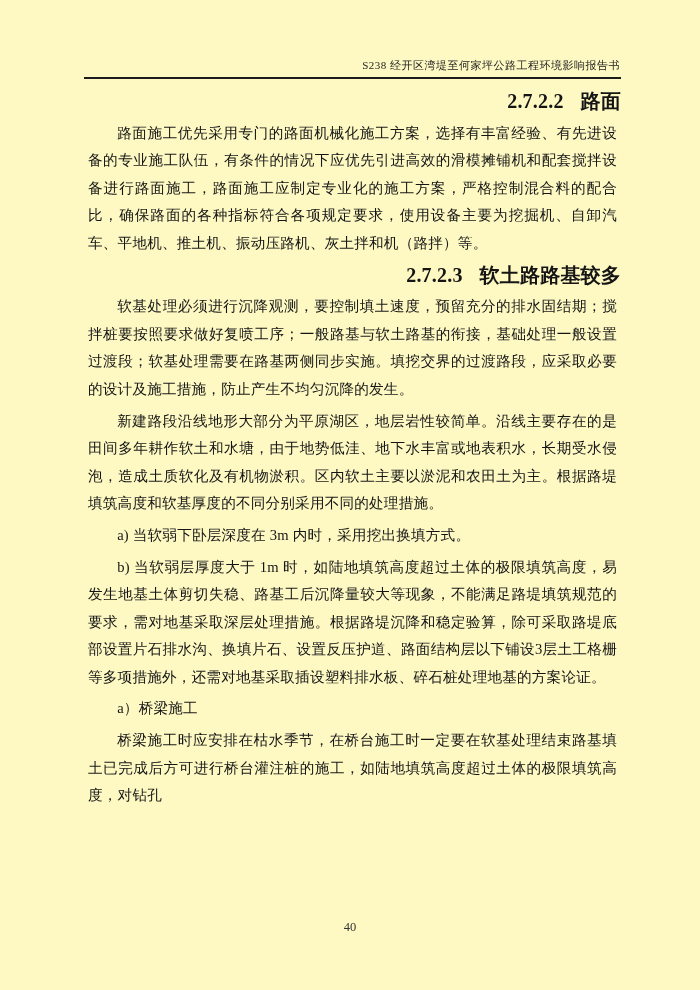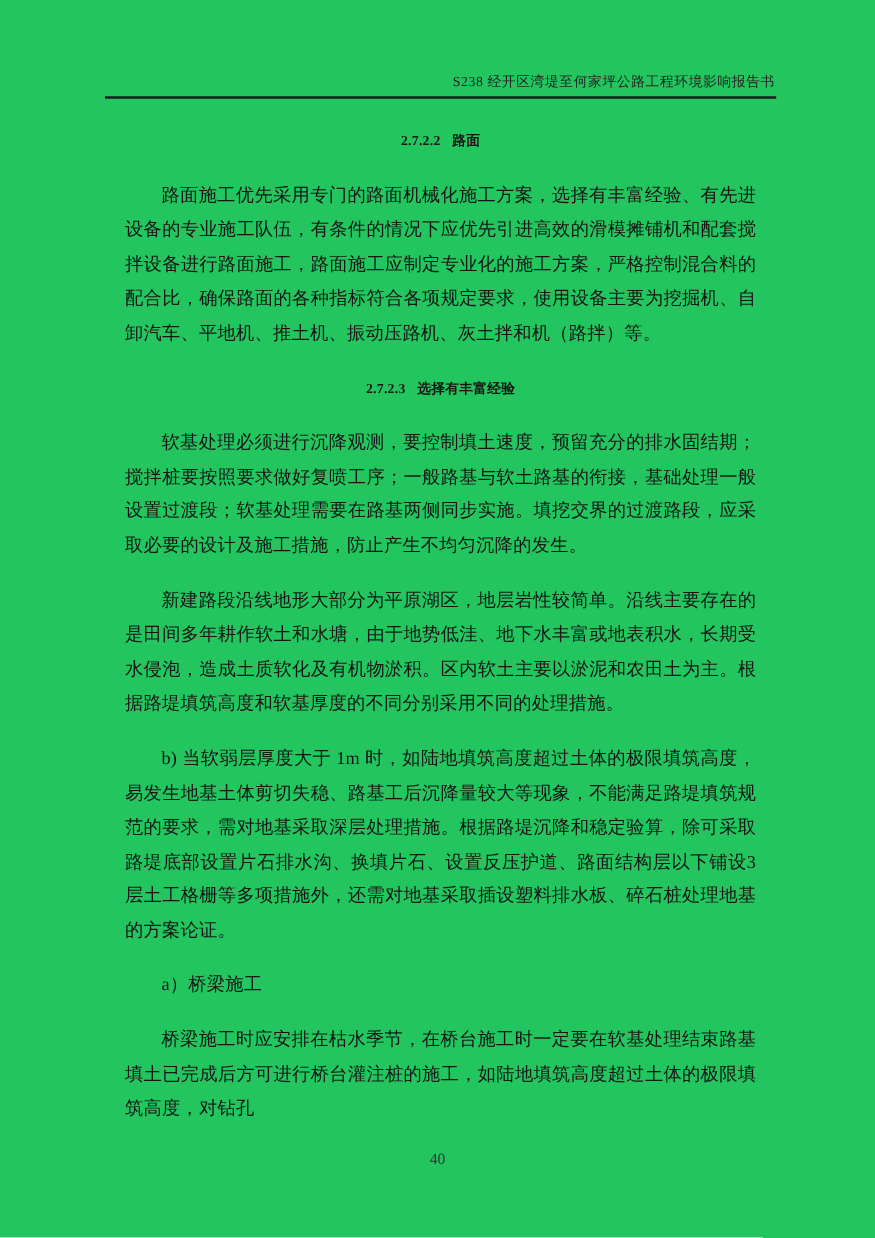--- a/index.html
+++ b/index.html
@@ -1,20 +1,20 @@
 <!DOCTYPE html>
 <html><head>
 <meta charset="utf-8">
 <style>
   html, body { margin: 0; padding: 0; background: #ffffff; }
   .page {
     position: relative;
     width: 700px;
     height: 990px;
-    background: #22c55e;
+    background: #fef9c3;
     font-family: "Liberation Serif", "DejaVu Serif", serif;
     color: #151515;
     overflow: hidden;
   }
   .header {
     position: absolute;
     top: 58px;
     left: 84px;
     width: 536px;
     text-align: right;
@@ -33,29 +33,29 @@
     position: absolute;
     top: 88px;
     left: 84px;
     width: 537px;
     font-size: 14.6px;
     line-height: 27.6px;
     text-align: justify;
     letter-spacing: 0.2px;
   }
   .content h3 {
-    margin: 12px;
-    font-size: 11px;
+    margin: 0;
+    font-size: 20px;
     line-height: 27.6px;
     font-weight: bold;
-    text-align: center;
+    text-align: right;
   }
   .content h3 .htitle { margin-left: 0.85em; }
   .content p {
-    margin: 16px;
+    margin: 4px;
     text-indent: 2em;
   }
   .footer {
     position: absolute;
     top: 920px;
     left: 0;
     width: 700px;
     text-align: center;
     font-size: 12.5px;
     color: #333;
@@ -70,24 +70,25 @@
     <span>S238 经开区湾堤至何家坪公路工程环境影响报告书</span>
   </div>
   <div class="header-rule"></div>
 
   <div class="content">
 
     <h3><span class="hnum">2.7.2.2</span><span class="htitle">路面</span></h3>
 
     <p>路面施工优先采用专门的路面机械化施工方案，选择有丰富经验、有先进设备的专业施工队伍，有条件的情况下应优先引进高效的滑模摊铺机和配套搅拌设备进行路面施工，路面施工应制定专业化的施工方案，严格控制混合料的配合比，确保路面的各种指标符合各项规定要求，使用设备主要为挖掘机、自卸汽车、平地机、推土机、振动压路机、灰土拌和机（路拌）等。</p>
 
-    <h3><span class="hnum">2.7.2.3</span><span class="htitle">选择有丰富经验</span></h3>
+    <h3><span class="hnum">2.7.2.3</span><span class="htitle">软土路路基较多</span></h3>
 
     <p>软基处理必须进行沉降观测，要控制填土速度，预留充分的排水固结期；搅拌桩要按照要求做好复喷工序；一般路基与软土路基的衔接，基础处理一般设置过渡段；软基处理需要在路基两侧同步实施。填挖交界的过渡路段，应采取必要的设计及施工措施，防止产生不均匀沉降的发生。</p>
     <p>新建路段沿线地形大部分为平原湖区，地层岩性较简单。沿线主要存在的是田间多年耕作软土和水塘，由于地势低洼、地下水丰富或地表积水，长期受水侵泡，造成土质软化及有机物淤积。区内软土主要以淤泥和农田土为主。根据路堤填筑高度和软基厚度的不同分别采用不同的处理措施。</p>
+    <p>a) 当软弱下卧层深度在 3m 内时，采用挖出换填方式。</p>
     <p>b) 当软弱层厚度大于 1m 时，如陆地填筑高度超过土体的极限填筑高度，易发生地基土体剪切失稳、路基工后沉降量较大等现象，不能满足路堤填筑规范的要求，需对地基采取深层处理措施。根据路堤沉降和稳定验算，除可采取路堤底部设置片石排水沟、换填片石、设置反压护道、路面结构层以下铺设3层土工格栅等多项措施外，还需对地基采取插设塑料排水板、碎石桩处理地基的方案论证。</p>
 
 
     <p>a）桥梁施工</p>
     <p>桥梁施工时应安排在枯水季节，在桥台施工时一定要在软基处理结束路基填土已完成后方可进行桥台灌注桩的施工，如陆地填筑高度超过土体的极限填筑高度，对钻孔</p>
 
   </div>
 
   <div class="footer">
     <span>40</span>

